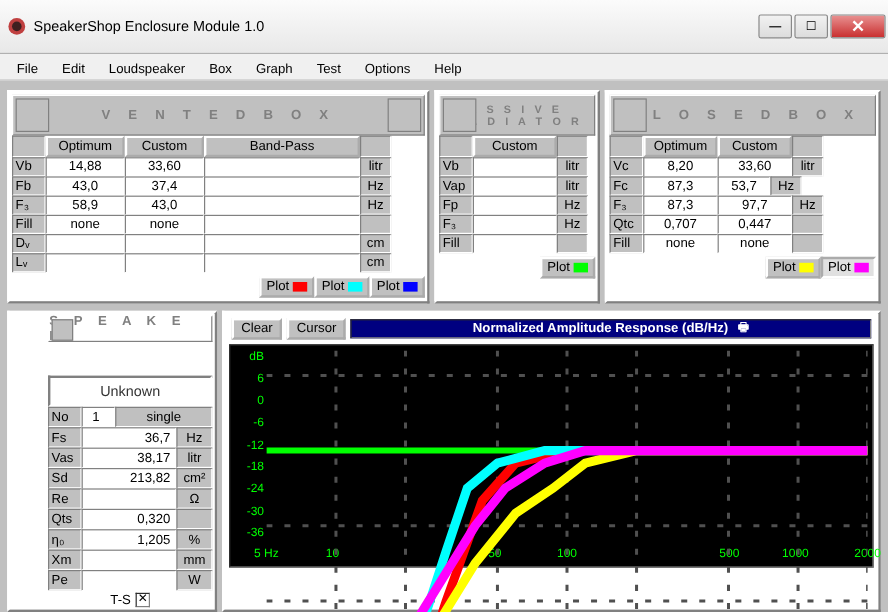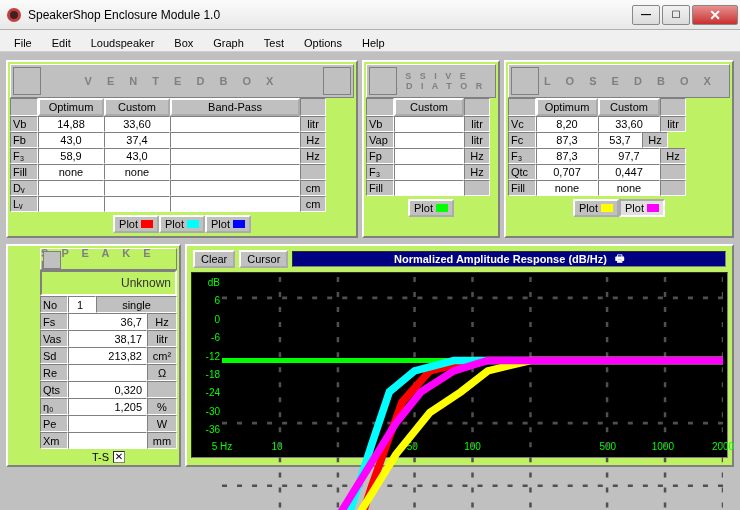--- a/index.html
+++ b/index.html
@@ -1,36 +1,36 @@
 <!DOCTYPE html>
 <html><head>
 <meta charset="utf-8">
 <style>
 * { box-sizing: border-box; margin: 0; padding: 0; }
 body { font-family: "MS Sans Serif", Tahoma, sans-serif; font-size: 11px; background: #fff; width: 740px; height: 510px; overflow: hidden; }
 
 
-.titlebar { height: 30px; background: linear-gradient(to bottom, #fbfbfb, #e8e8e8); border-bottom: 1px solid #b0b0b0; display: flex; align-items: center; padding: 0 2px 0 6px; }
+.titlebar { height: 45px; background: linear-gradient(to bottom, #fbfbfb, #e8e8e8); border-bottom: 1px solid #b0b0b0; display: flex; align-items: center; padding: 0 2px 0 6px; }
 .title-icon { width: 16px; height: 16px; margin-right: 6px; display:inline-block; }
 .title-text { flex: 1; color: #000; font-size: 12px; }
 .win-btns { display: flex; gap: 2px; }
 .win-btn { width: 28px; height: 20px; border: 1px solid #888; background: linear-gradient(#f2f2f2,#dcdcdc); border-radius: 2px; font-size: 10px; display:flex; align-items:center; justify-content:center; cursor:pointer;}
 .win-min { font-weight:bold;}
 .win-max { }
 .win-close { width: 46px; background: linear-gradient(#e89090,#c93030); color:#fff; font-weight:bold; font-size:14px;}
 
 
 .menubar { height: 22px; background: #f0f0f0; display: flex; align-items: flex-end; padding: 0 6px; gap: 4px; border-bottom: 1px solid #d0d0d0;}
 .menu-item { padding: 2px 8px; cursor:pointer; }
 
 
 .workspace { background: #c0c0c0; padding: 8px 6px; height: calc(510px - 30px - 22px); }
 
 
-.panel { background: #bef264; border: 2px solid #fff; border-right-color:#808080; border-bottom-color:#808080; padding:2px; }
+.panel { background: #ffffff; border: 2px solid #fff; border-right-color:#808080; border-bottom-color:#808080; padding:2px; }
 .panel-inset { border:2px solid #808080; border-right-color:#fff; border-bottom-color:#fff; }
 .panel-header { height:34px; background:#c0c0c0; display:flex; align-items:center; justify-content:center; color:#808080; letter-spacing:6px; font-weight:bold; font-size:11px; position:relative; border:1px solid #fff; border-right-color:#808080; border-bottom-color:#808080;}
 .header-icon-l, .header-icon-r { position:absolute; width:28px; height:28px; border:1px solid #808080; background:#c0c0c0; top:2px; }
 .header-icon-l{ left:2px;} .header-icon-r{ right:2px;}
 
 .top-row { display:flex; gap:4px; margin-bottom:6px; }
 .vented { flex: 0 0 352px; }
 .passive { flex: 0 0 138px; }
 .closed { flex: 1; }
 
@@ -38,32 +38,32 @@
 .sect { }
 .sect-head { display:flex; height:18px; font-size:11px; }
 .sect-head div, .sect-row div, .sect-row input { border:1px solid #808080; border-right-color:#fff; border-bottom-color:#fff; display:flex; align-items:center; justify-content:center; background:#c0c0c0; }
 .col-btn { background:#c0c0c0; border:2px outset #fff; font-size:11px; padding:0; cursor:pointer;}
 .lab { width:28px; font-size:11px; justify-content:flex-start!important; padding-left:2px;}
 .unit { width:26px; font-size:11px;}
 .val { background:#fff !important; font-family:inherit; font-size:11px; text-align:center; border:1px inset #808080;}
 .sect-body { }
 .sect-row { display:flex; height:16px; }
 .sect-row > * { height:16px;}
-.plot-row { display:flex; justify-content:center; padding:3px 0 1px;}
+.plot-row { display:flex; justify-content:flex-end; padding:3px 0 1px;}
 .plot-btn { display:flex; align-items:center; gap:3px; border:2px outset #fff; background:#c0c0c0; padding:1px 4px; font-size:11px; cursor:pointer;}
 .plot-btn.active { border-style:inset; background:#e0e0e0;}
 .plot-sw { width:12px; height:8px; display:inline-block;}
 
 
 .bottom-row { display:flex; gap:4px; }
 .speaker-panel { flex:0 0 175px;padding-left:32px; }
 .graph-panel { flex:1; }
 
 .speaker-header { height:22px; color:#808080; letter-spacing:5px; font-weight:bold; display:flex; align-items:center; justify-content:center; border:1px solid #fff; border-right-color:#808080; border-bottom-color:#808080; position:relative;}
-.speaker-name { text-align:right; padding:4px; font-size:12px; color:#333;}
+.speaker-name { text-align:center; padding:4px; font-size:12px; color:#333;margin-top:28px;}
 .sp-table { }
 .sp-row { display:flex; height:17px;}
 .sp-row > * { border:1px solid #808080; border-right-color:#fff; border-bottom-color:#fff; display:flex; align-items:center; justify-content:center; font-size:11px;}
 .sp-lab { width:28px; background:#c0c0c0; justify-content:flex-start!important; padding-left:2px;}
 .sp-val { flex:1; background:#fff; justify-content:flex-end!important; padding-right:4px; font-family:inherit;}
 .sp-unit{ width:30px; background:#c0c0c0;}
 .ts-row { display:flex; justify-content:center; padding:2px 4px 0; align-items:center; gap:4px; font-size:11px;}
 .ts-chk { width:12px; height:12px; border:1px inset #808080; background:#fff; font-size:10px; line-height:10px; text-align:center;}
 
 
@@ -333,28 +333,28 @@
               <div class="sp-lab">Qts</div>
   <div class="sp-val">0,320</div>
   <div class="sp-unit"></div>
             </div>
             <div class="sp-row">
               <div class="sp-lab">η₀</div>
   <div class="sp-val">1,205</div>
   <div class="sp-unit">%</div>
             </div>
             <div class="sp-row">
+              <div class="sp-lab">Xm</div>
+  <div class="sp-val"></div>
+  <div class="sp-unit">mm</div>
+            </div>
+            <div class="sp-row">
               <div class="sp-lab">Pe</div>
   <div class="sp-val"></div>
   <div class="sp-unit">W</div>
-            </div>
-            <div class="sp-row">
-              <div class="sp-lab">Xm</div>
-  <div class="sp-val"></div>
-  <div class="sp-unit">mm</div>
             </div>
           </div>
       </div>
       <div class="ts-row">
         <span>T-S</span>
         <div class="ts-chk">✕</div>
       </div>
     </div>
 
     <div class="panel graph-panel">

